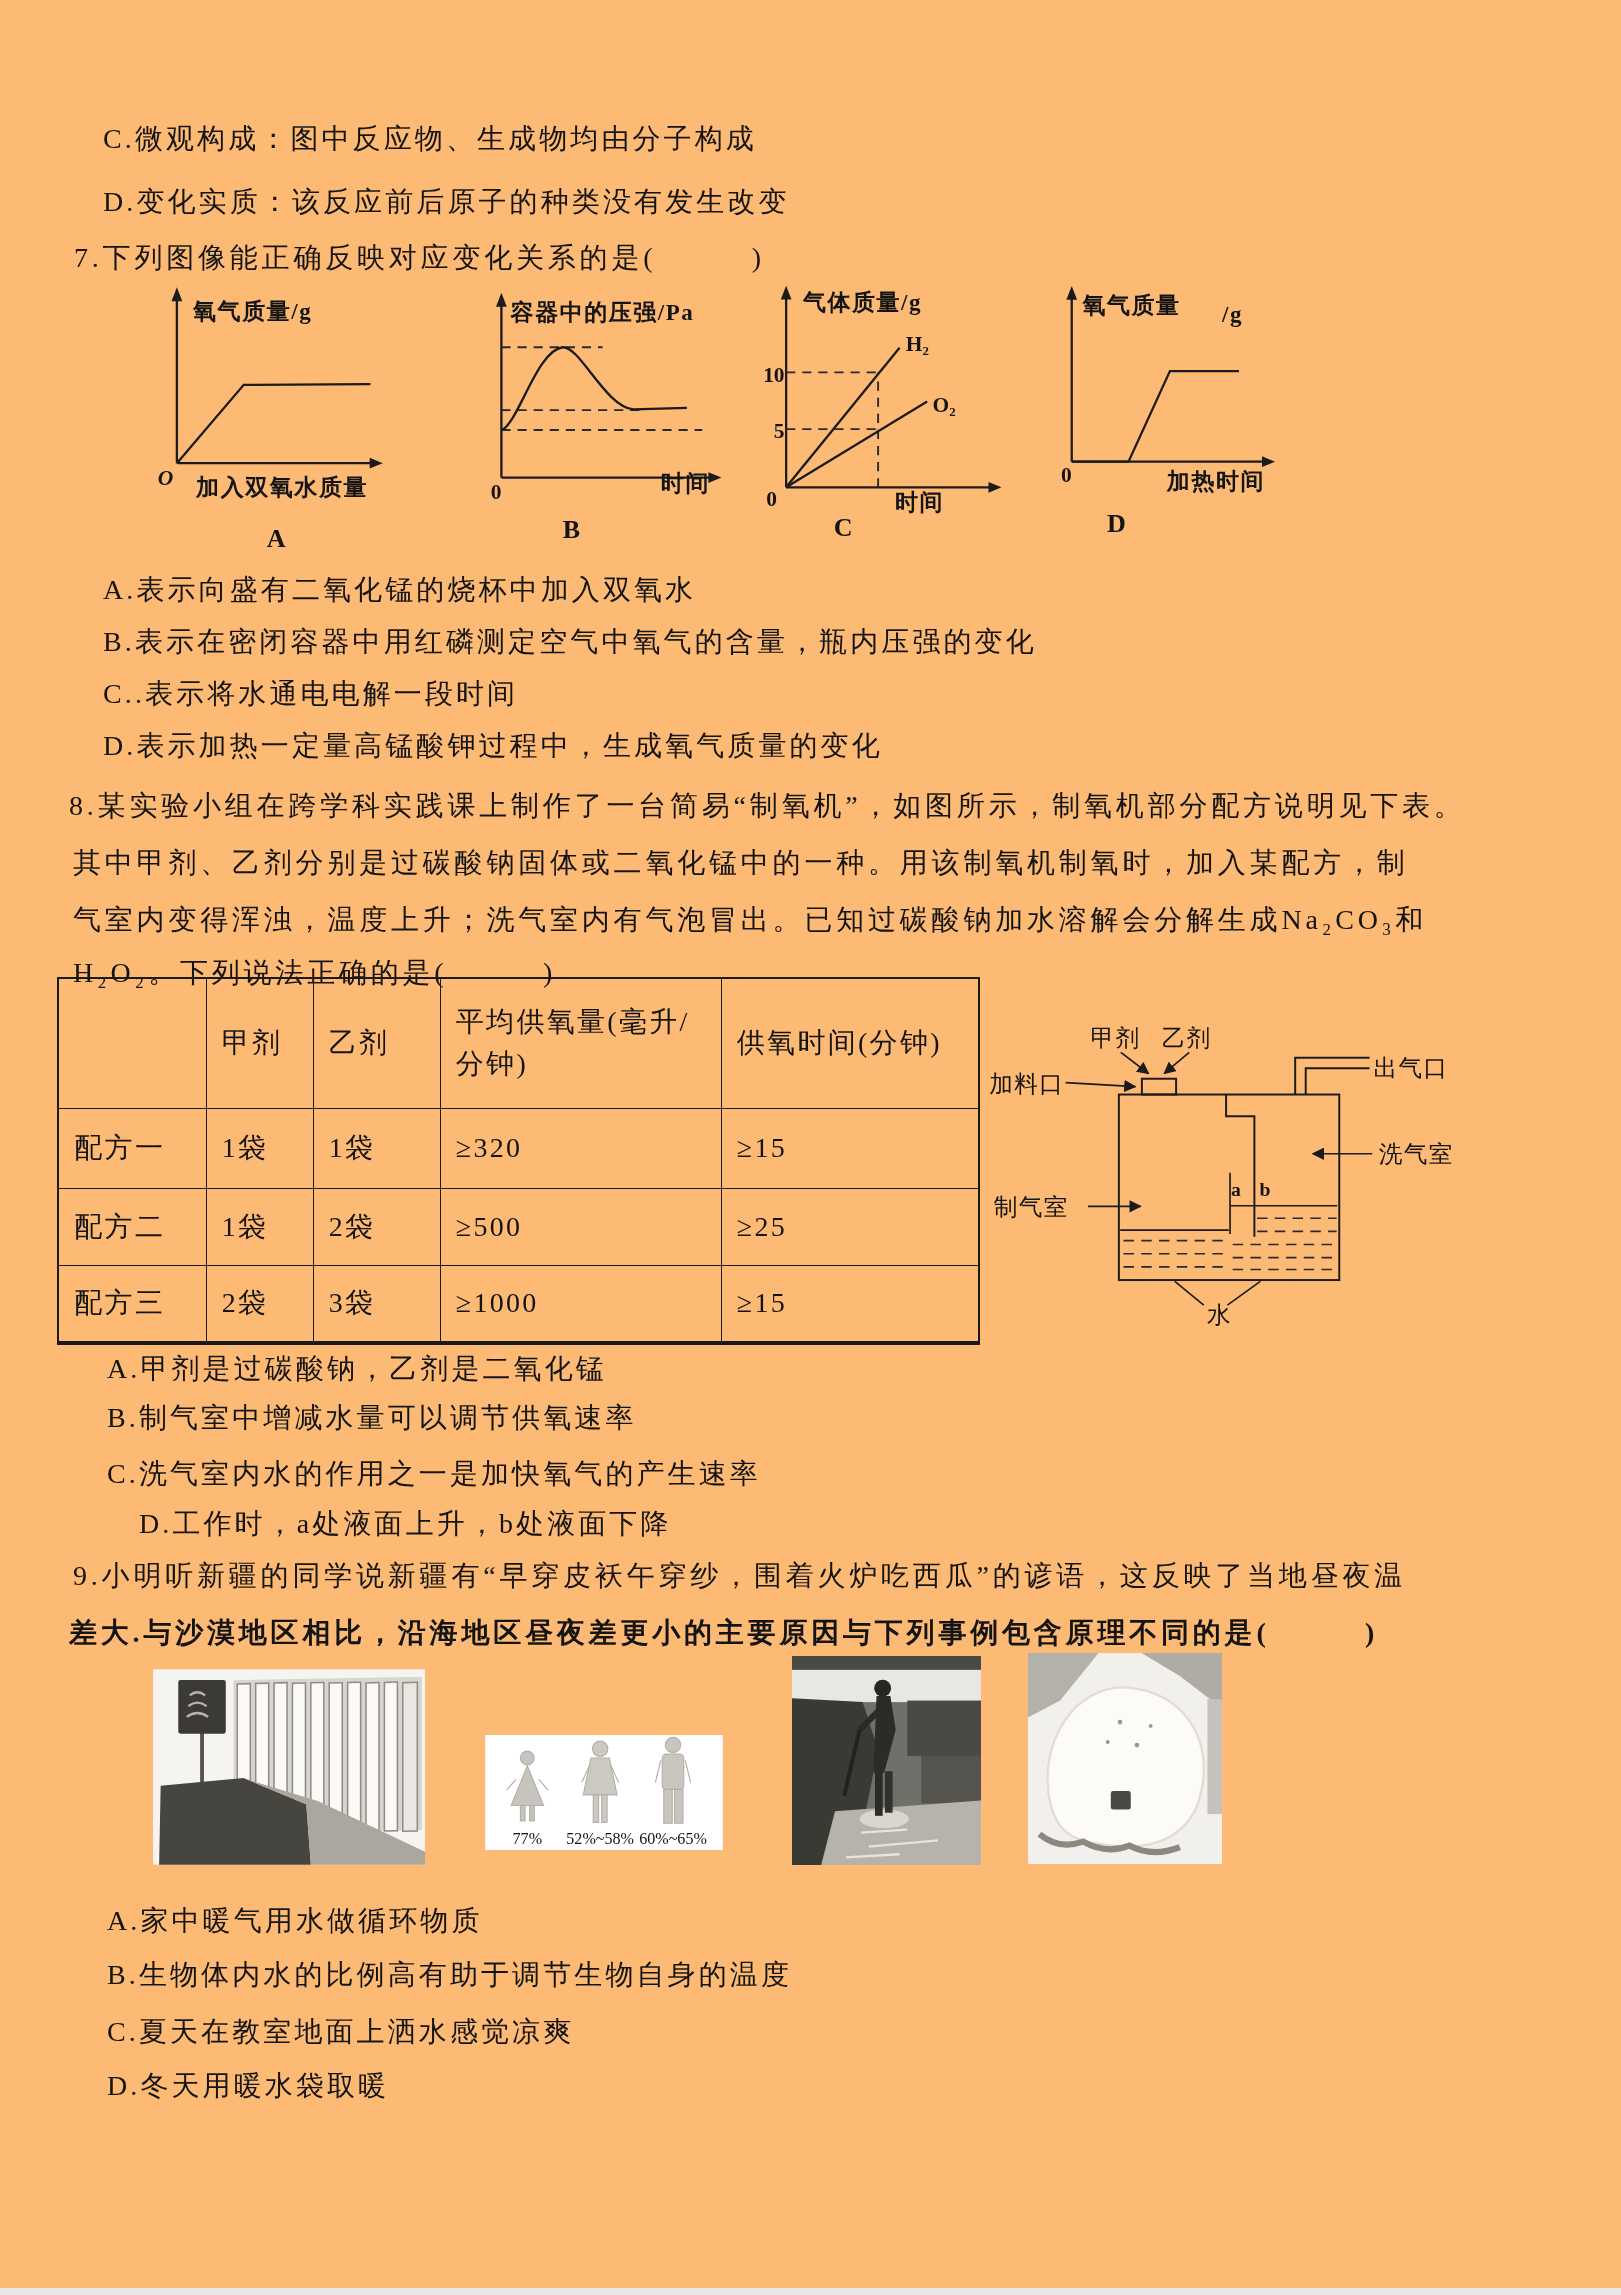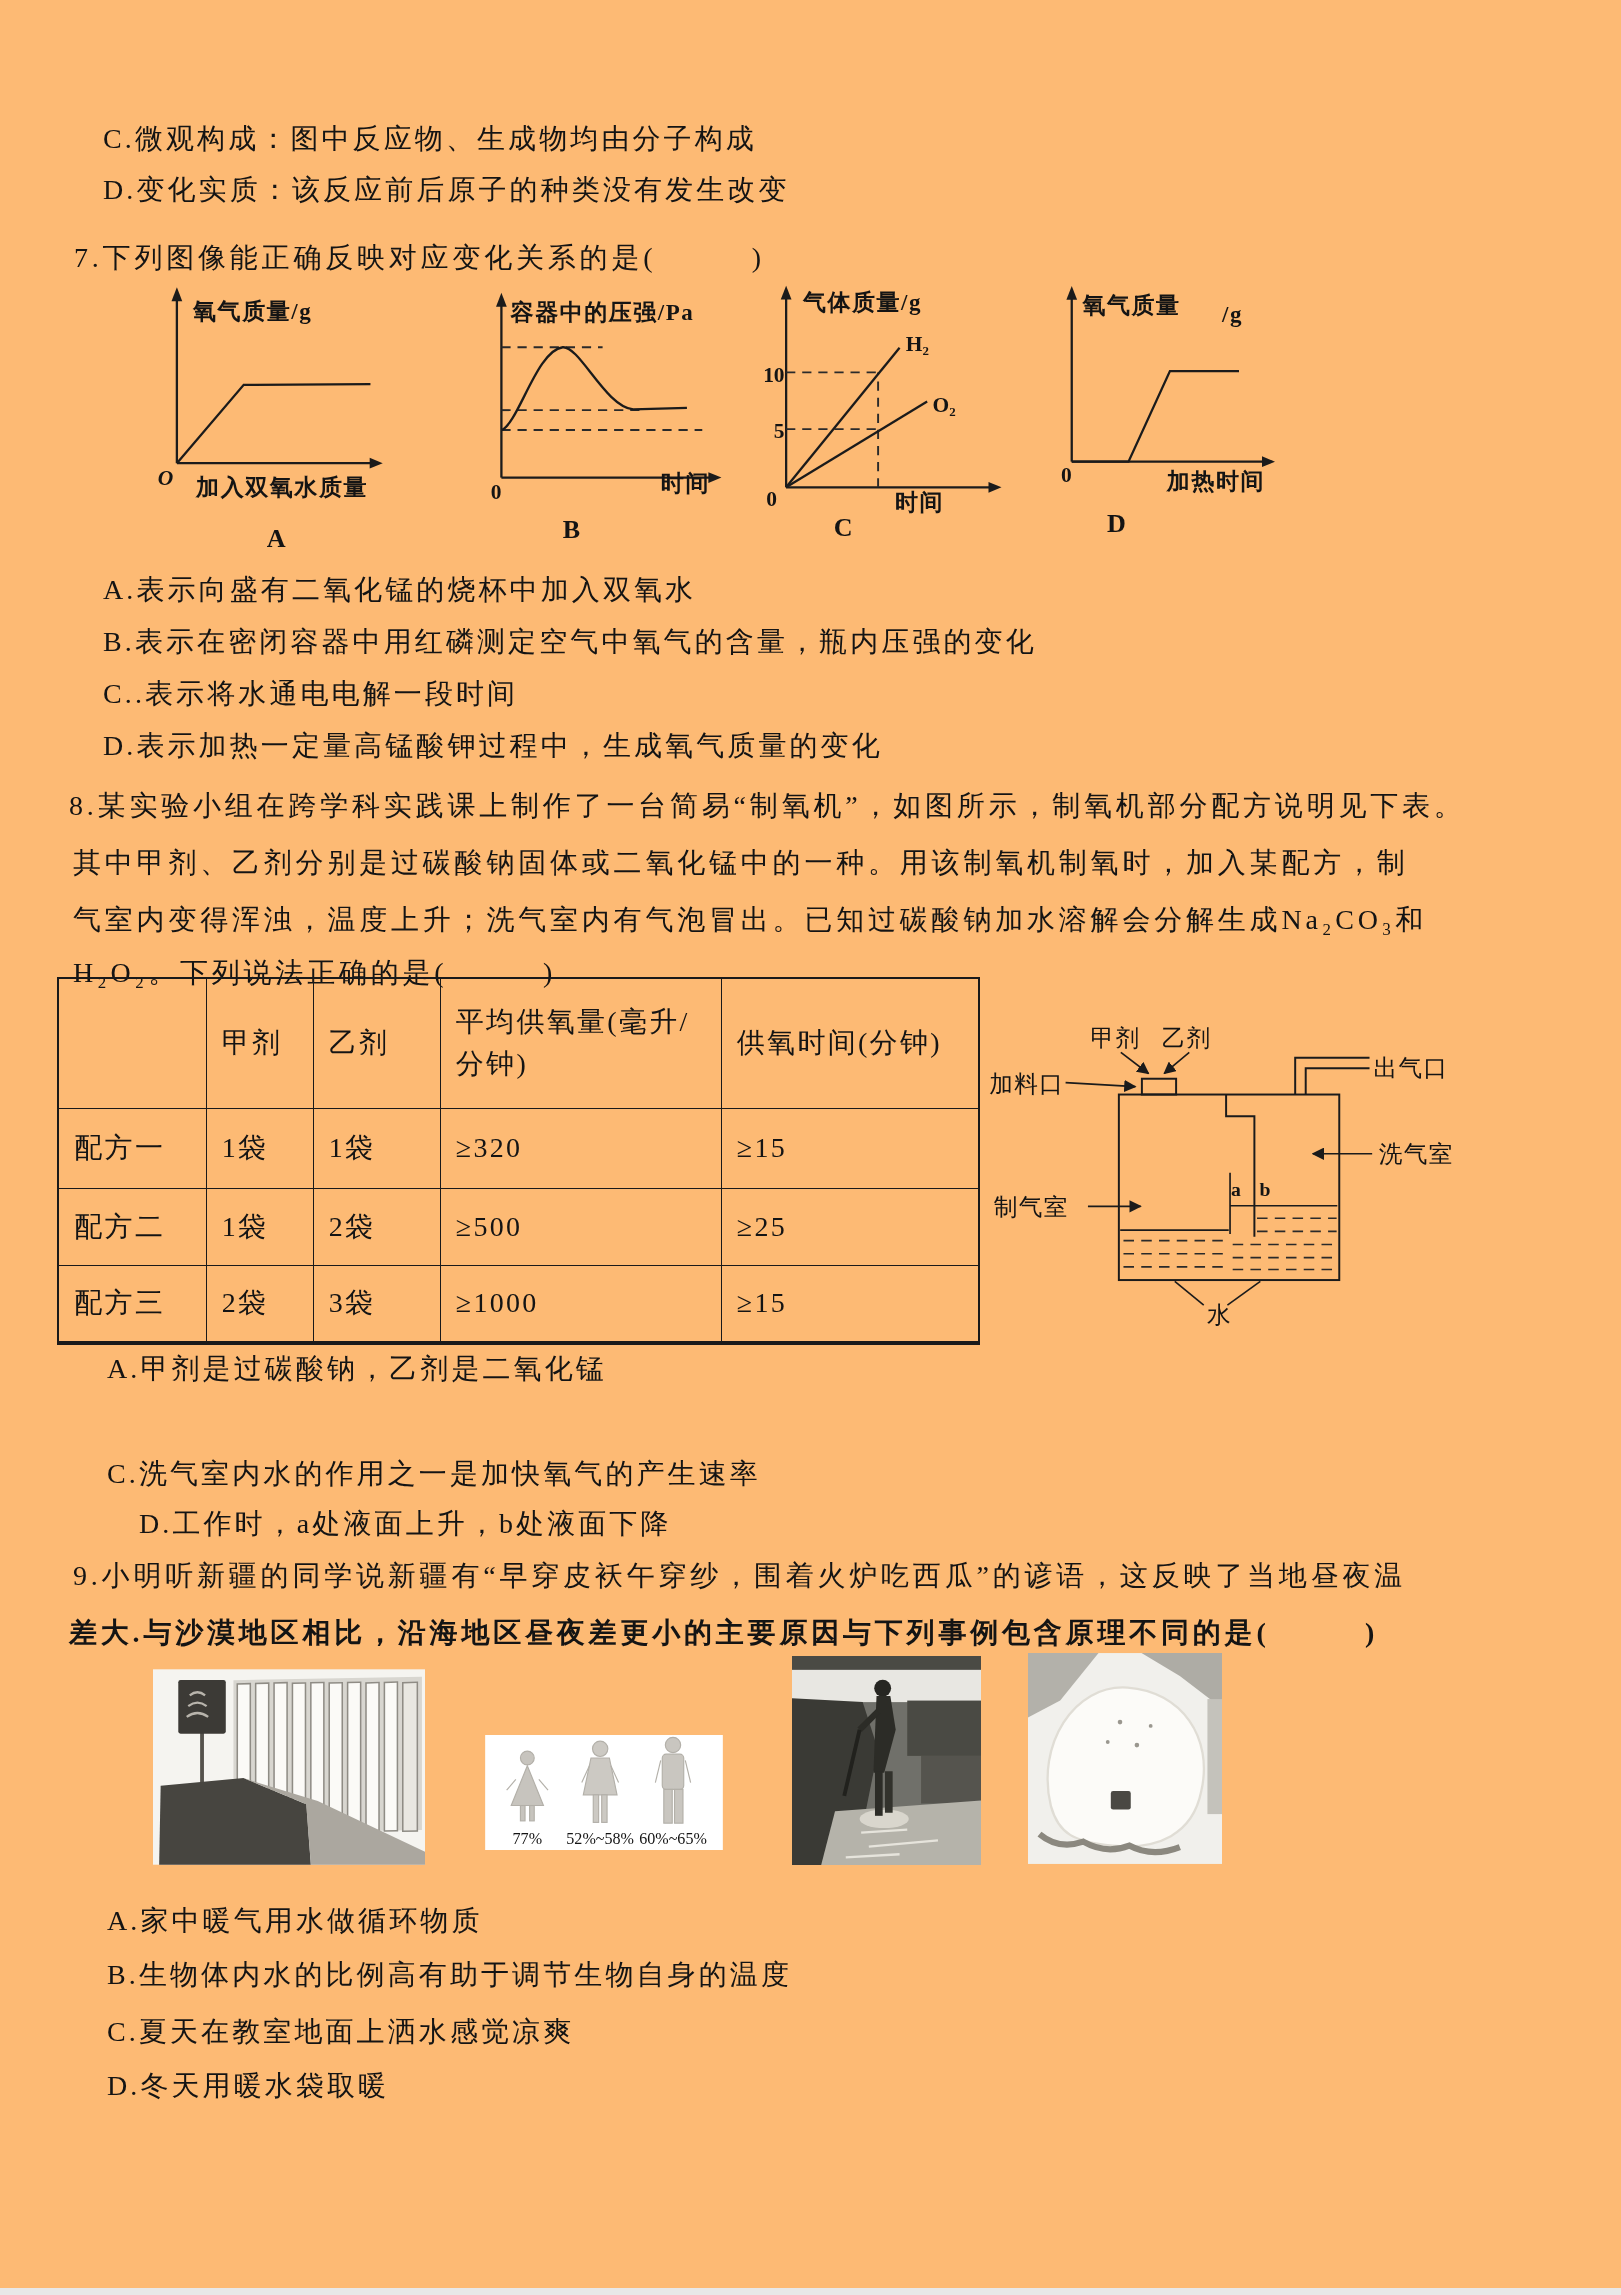--- a/index.html
+++ b/index.html
@@ -30,21 +30,21 @@
   }
   table.formula{border:2.7px solid #1a1a1a;border-bottom-width:4.6px;}
   td.c,th.c{text-align:center;padding-left:3.1px;}
 </style>
 </head>
 <body>
 
 <div class="page">
 
   <div class="line" style="left:103px;top:123px;">C.微观构成：图中反应物、生成物均由分子构成</div>
-  <div class="line" style="left:103px;top:174px;">D.变化实质：该反应前后原子的种类没有发生改变</div>
+  <div class="line" style="left:103px;top:186px;">D.变化实质：该反应前后原子的种类没有发生改变</div>
 
   <div class="line stem" style="left:74px;top:242px;">7.下列图像能正确反映对应变化关系的是(　　　)</div>
 
   <svg style="left:150px;top:285px;" width="265" height="265" viewBox="0 0 345 345">
     <line class="k" x1="35" y1="232" x2="35" y2="14"></line>
     <polygon class="af" points="35,3 28,21 42,21"></polygon>
     <line class="k" x1="35" y1="232" x2="292" y2="232"></line>
     <polygon class="af" points="303,232 286,225 286,239"></polygon>
     <text class="glabel" x="56" y="44">氧气质量/g</text>
     <path class="k" d="M35,232 L122,130 L287,129"></path>
@@ -187,20 +187,21 @@
     <text class="dlabel" x="15" y="313">制气室</text>
     <line class="k25" x1="158" y1="300" x2="238" y2="300" marker-end="url(#arr)"></line>
     <text x="383" y="284" font-size="30" font-weight="bold" text-anchor="middle">a</text>
     <text x="427" y="284" font-size="30" font-weight="bold" text-anchor="middle">b</text>
     <text class="dlabel" x="358" y="478" text-anchor="middle">水</text>
     <line class="k25" x1="334" y1="450" x2="290" y2="414"></line>
     <line class="k25" x1="370" y1="450" x2="420" y2="414"></line>
   </svg>
 
   <div class="line" style="left:107px;top:1353px;">A.甲剂是过碳酸钠，乙剂是二氧化锰</div>
+  <div class="line" style="left:107px;top:1402px;">B.制气室中增减水量可以调节供氧速率</div>
   <div class="line" style="left:107px;top:1458px;">C.洗气室内水的作用之一是加快氧气的产生速率</div>
   <div class="line" style="left:107px;top:1508px;margin-left:32px;">D.工作时，a处液面上升，b处液面下降</div>
 
   <div class="line stem" style="left:73px;top:1560px;">9.小明听新疆的同学说新疆有“早穿皮袄午穿纱，围着火炉吃西瓜”的谚语，这反映了当地昼夜温</div>
   <div class="line stem" style="left:69px;top:1617px;font-weight:bold;">差大.与沙漠地区相比，沿海地区昼夜差更小的主要原因与下列事例包含原理不同的是(　　　)</div>
 
   <svg style="left:153px;top:1669px;" width="272" height="196" viewBox="0 0 355 255">
     <rect x="0" y="0" width="355" height="255" fill="#f5f4f0"></rect>
     <rect x="105" y="16" width="246" height="200" fill="#d8d6d0" transform="skewY(-1)"></rect>
     <g transform="skewY(-1.5)">

